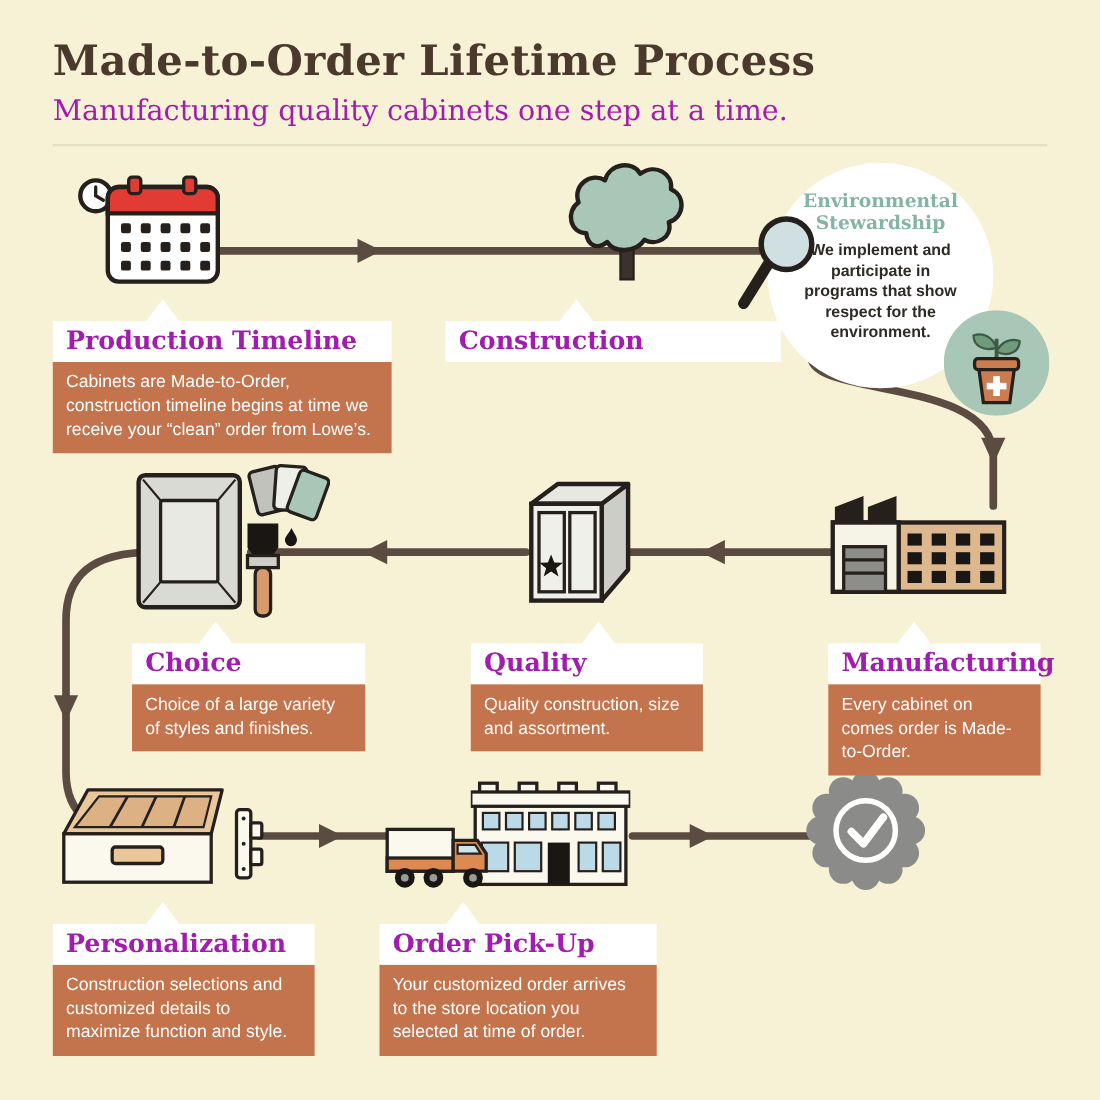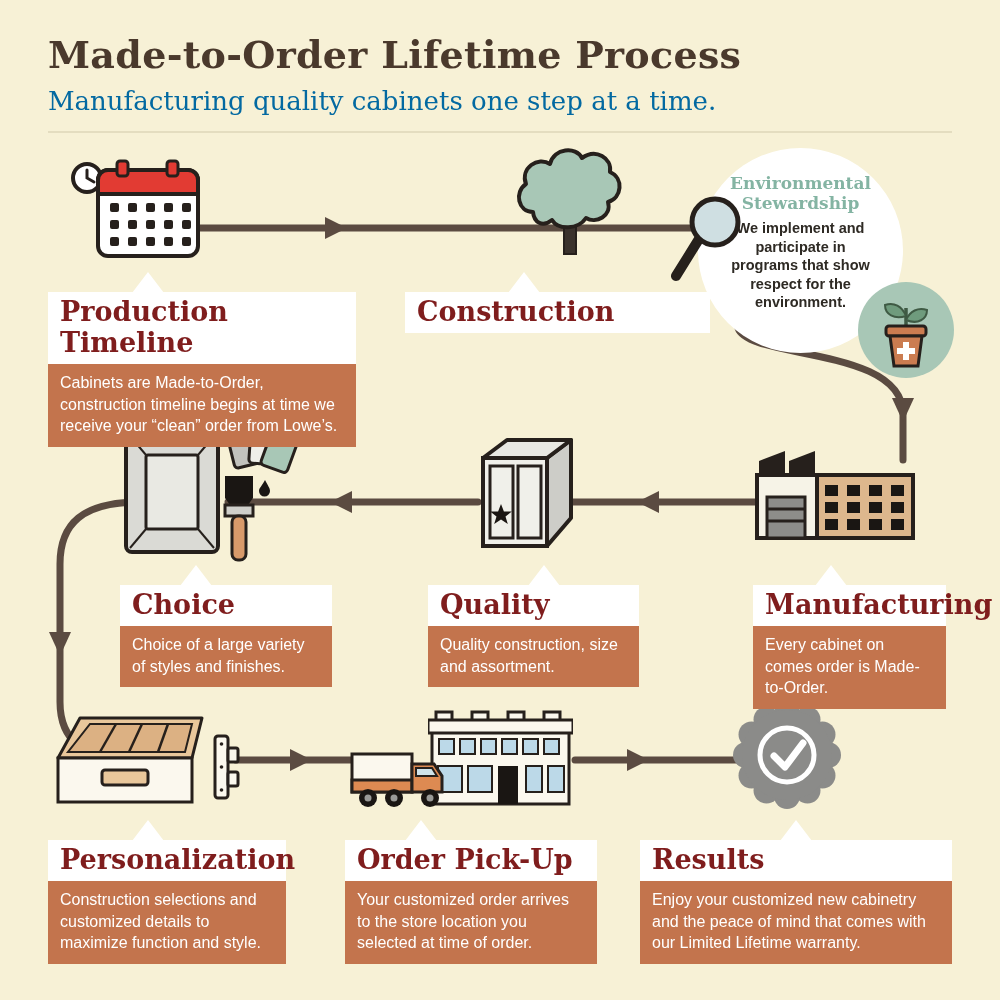--- a/index.html
+++ b/index.html
@@ -7,21 +7,21 @@
   .canvas { position:relative; width:1000px; height:1000px; background:#f7f1d6; overflow:hidden; }
 
   .header-title {
     position:absolute; left:48px; top:32px;
     font-family:"DejaVu Serif","Liberation Serif",serif;
     font-weight:bold; font-size:38px; color:#4a392c; letter-spacing:0.3px;
   }
   .header-sub {
     position:absolute; left:48px; top:86px;
     font-family:"DejaVu Serif","Liberation Serif",serif;
-    font-size:26px; color:#0369a1;
+    font-size:26px; color:#a21caf;
   }
   .divider { position:absolute; left:48px; top:131px; width:904px; height:2px; background:#e4ddc0; }
 
   .flow { position:absolute; left:0; top:0; z-index:1; }
   .icon { position:absolute; z-index:2; }
 
   .env-bubble {
     position:absolute; left:698px; top:148px; width:205px; height:205px;
     border-radius:50%; background:#ffffff; z-index:2; text-align:center; padding-top:26px;
   }
@@ -33,21 +33,21 @@
 
   .step { position:absolute; z-index:3; }
   .pointer {
     position:absolute; top:-20px; width:0; height:0;
     border-left:16px solid transparent; border-right:16px solid transparent;
     border-bottom:21px solid #ffffff;
   }
   .step-title {
     position:relative; background:#ffffff; padding:4px 12px 6px;
     font-family:"DejaVu Serif","Liberation Serif",serif; font-weight:bold;
-    font-size:27px; color:#7f1d1d;
+    font-size:23px; color:#a21caf;
   }
   .step-desc {
     background:#c3744d; color:#ffffff; padding:8px 12px 10px;
     font-size:16px; line-height:1.35;
   }
 </style>
 </head>
 <body>
 
 <div class="canvas">
@@ -329,19 +329,14 @@
     <div class="step-title">Personalization</div>
     <div class="step-desc">Construction selections and customized details to maximize function and style.</div>
   </div>
 
   <div class="step" style="left:345px; top:840px; width:252px;">
     <div class="pointer" style="left:60px;"></div>
     <div class="step-title">Order Pick-Up</div>
     <div class="step-desc">Your customized order arrives to the store location you selected at time of order.</div>
   </div>
 
-  <div class="step" style="left:640px; top:840px; width:312px;">
-    <div class="pointer" style="left:140px;"></div>
-    <div class="step-title">Results</div>
-    <div class="step-desc">Enjoy your customized new cabinetry and the peace of mind that comes with our Limited Lifetime warranty.</div>
-  </div>
 
 </div>
 
 </body></html>

